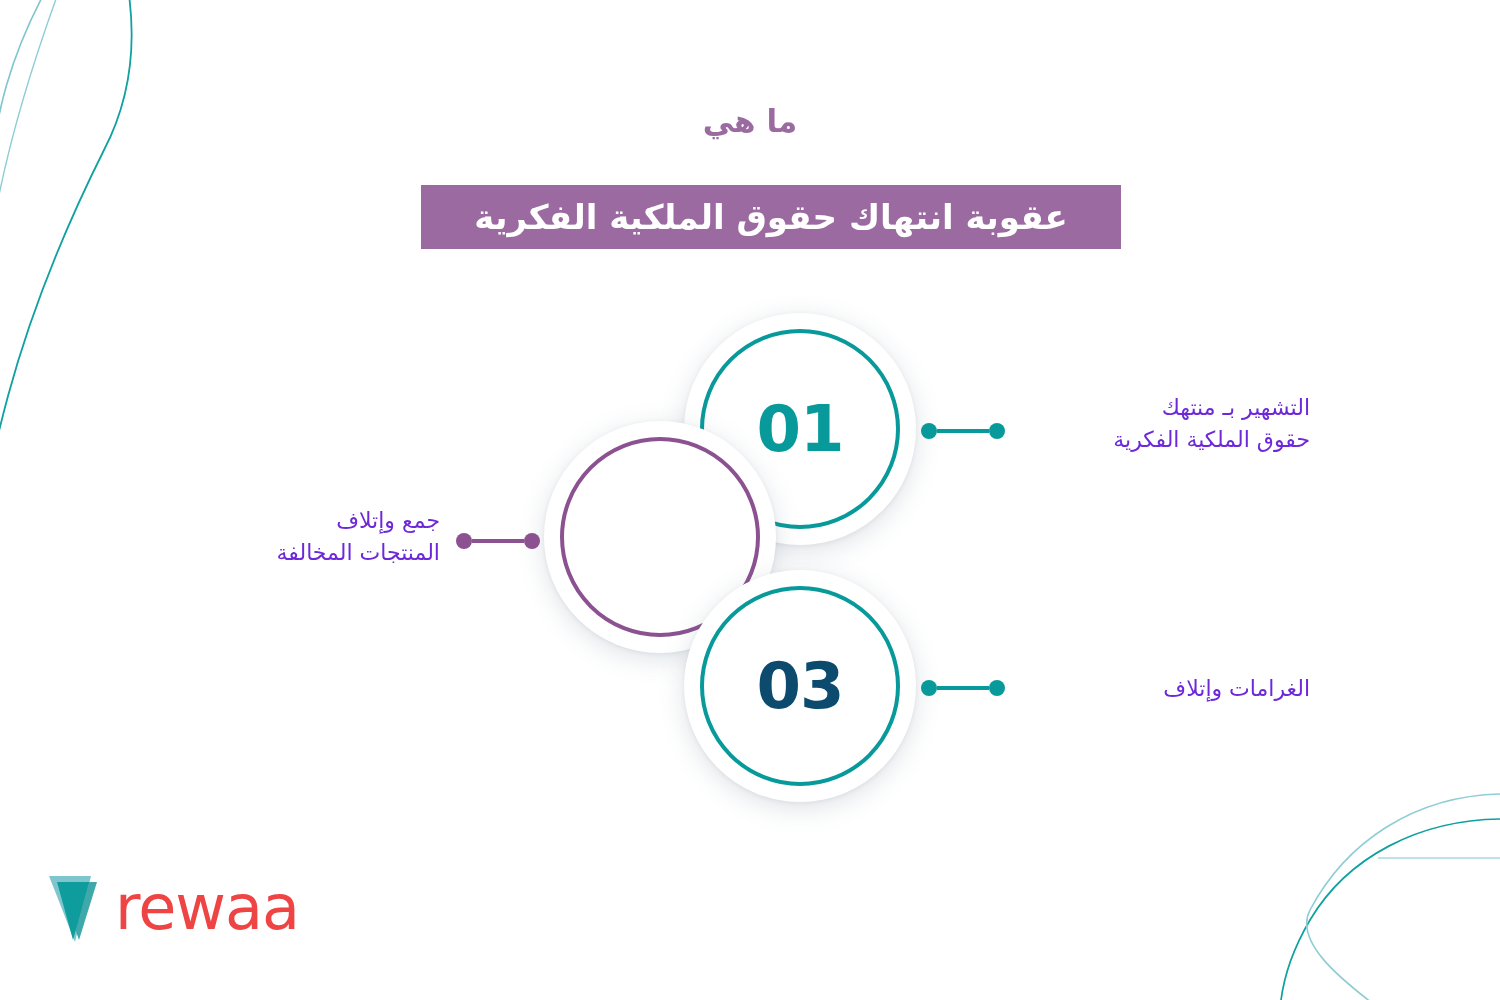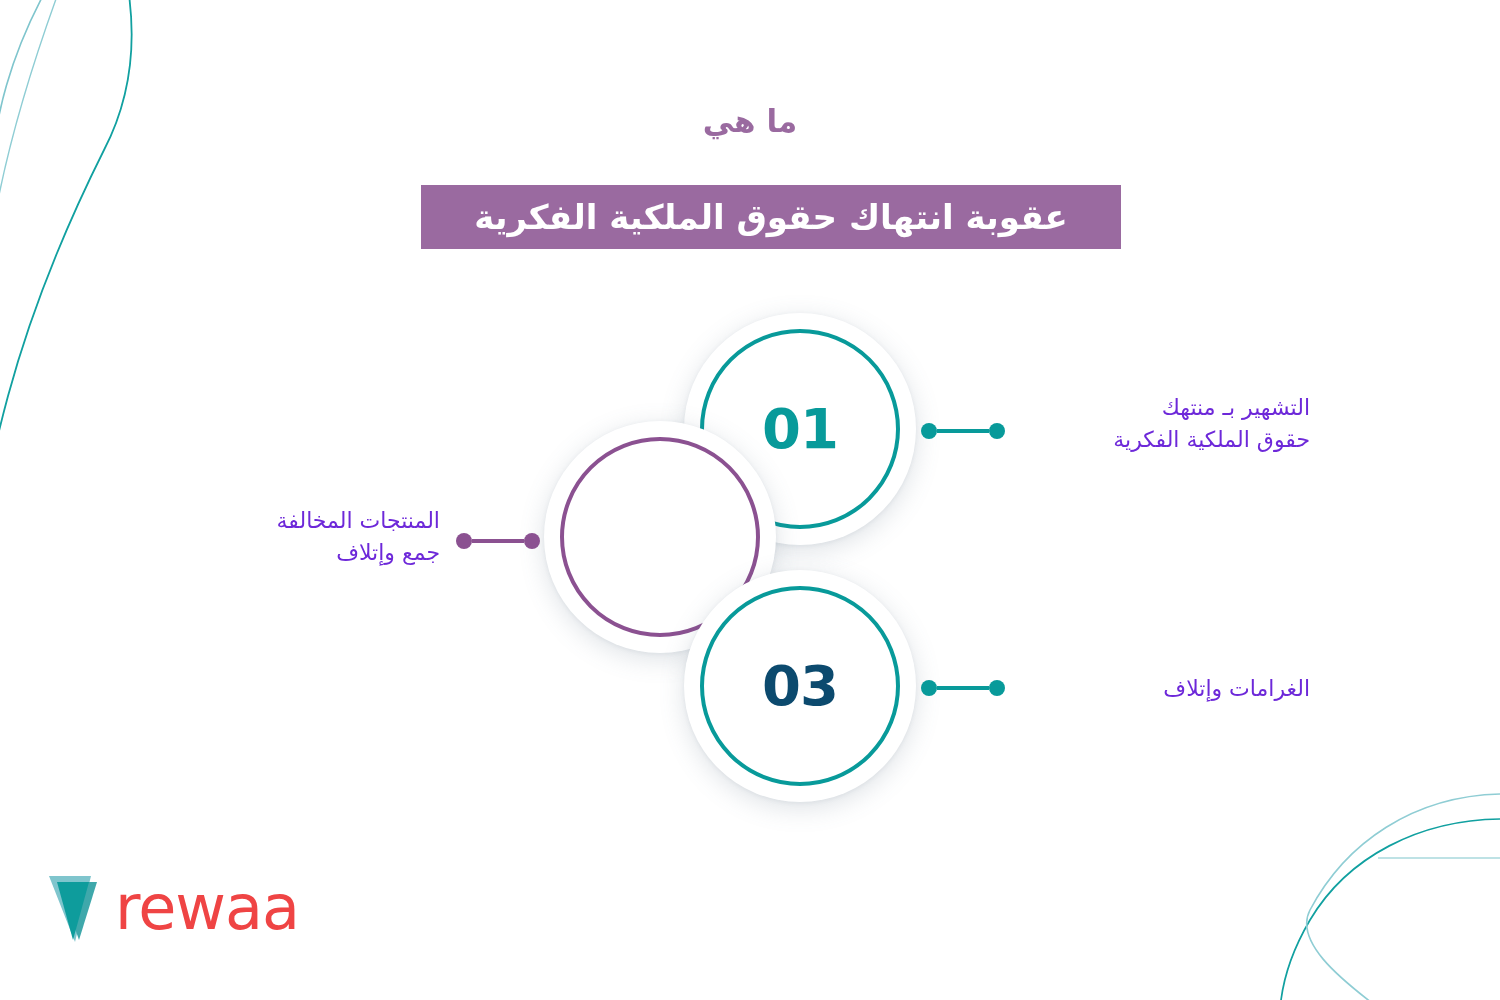--- a/index.html
+++ b/index.html
@@ -77,21 +77,21 @@
                 0 1px 4px rgba(90, 110, 130, 0.10);
   }
   .circle-ring {
     position: absolute;
     border-radius: 50%;
     background: transparent;
     box-sizing: border-box;
   }
   .circle-num {
     position: absolute;
-    font-size: 56px;
+    font-size: 64px;
     font-weight: bold;
     letter-spacing: -1px;
     line-height: 1;
     user-select: none;
   }
 
   
   #shell-01 { left: 684px; top: 313px; width: 232px; height: 232px; z-index: 3; }
   #ring-01  { left: 700px; top: 329px; width: 200px; height: 200px;
               border: 4px solid #089a9a; z-index: 4; }
@@ -221,22 +221,22 @@
   <div class="circle-shell" id="shell-02"></div>
   <div class="circle-ring" id="ring-02"></div>
 
   <div class="connector conn-purple" id="conn-02">
     <span class="conn-dot"></span>
     <span class="conn-line"></span>
     <span class="conn-dot"></span>
   </div>
 
   <div class="node-label" id="label-02">
+    <span class="line">جمع وإتلاف</span>
     <span class="line">المنتجات المخالفة</span>
-    <span class="line">جمع وإتلاف</span>
   </div>
 
   <div class="circle-shell" id="shell-03"></div>
   <div class="circle-ring" id="ring-03"></div>
   <div class="circle-num" id="num-03">03</div>
 
   <div class="connector conn-teal" id="conn-03">
     <span class="conn-dot"></span>
     <span class="conn-line"></span>
     <span class="conn-dot"></span>

